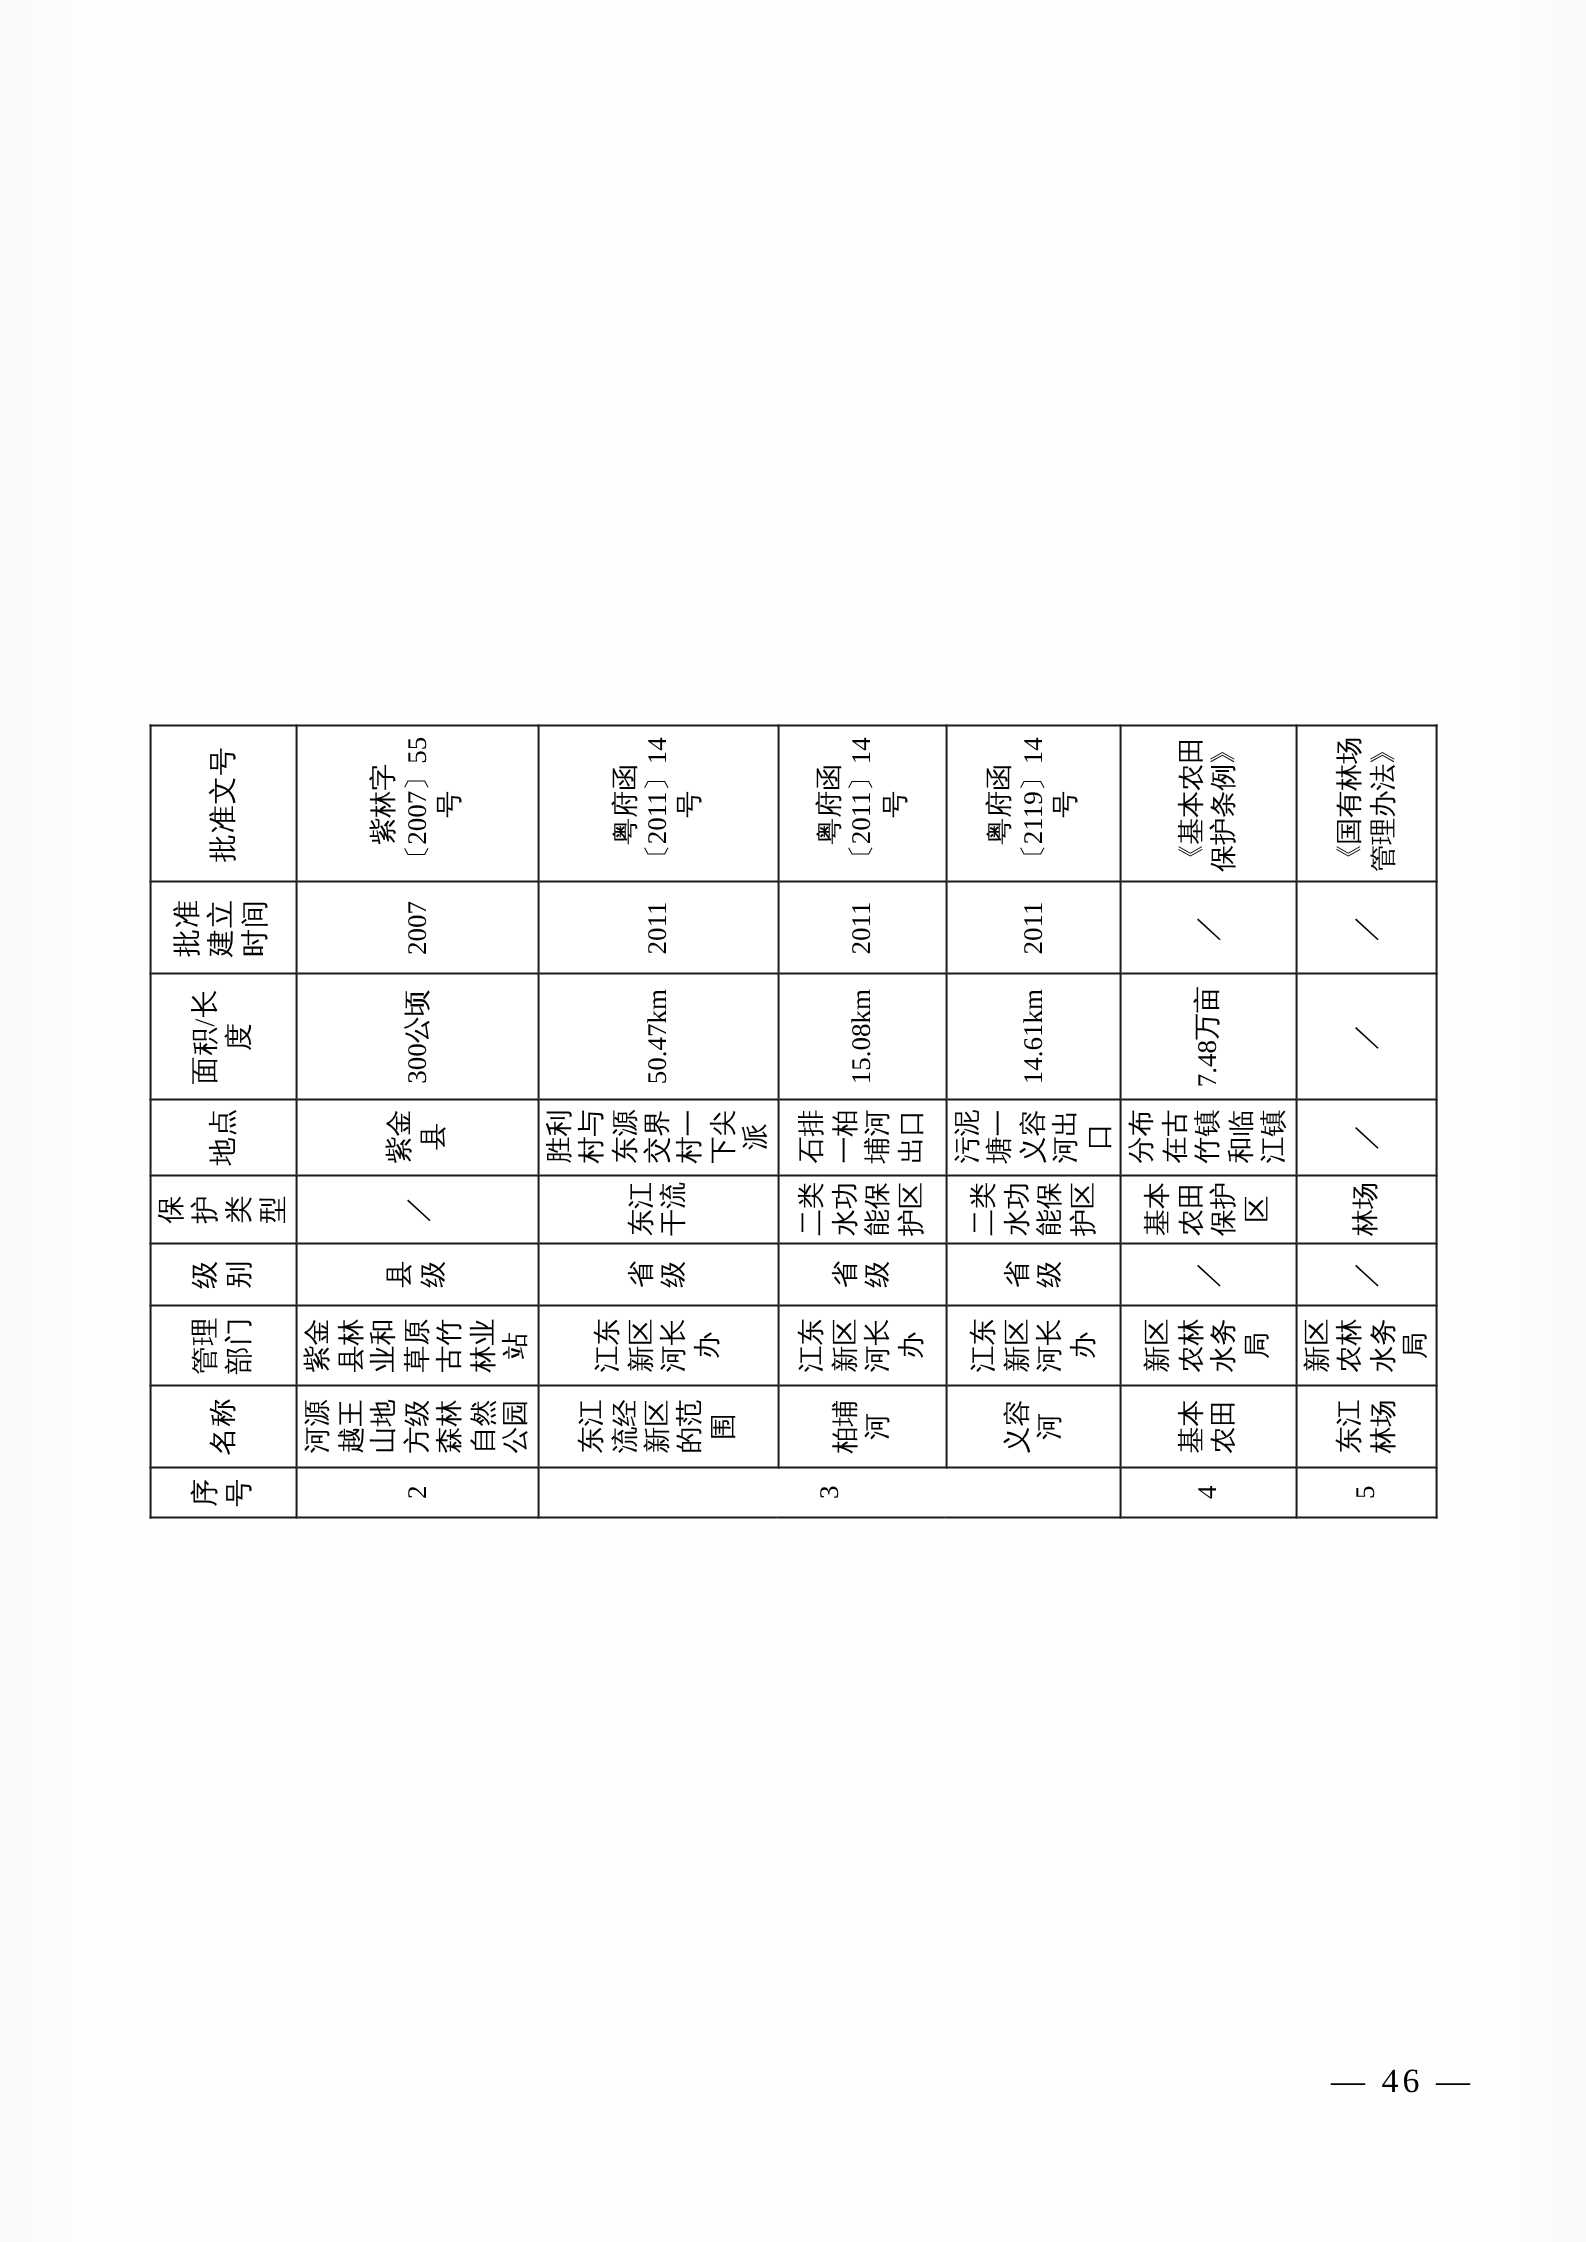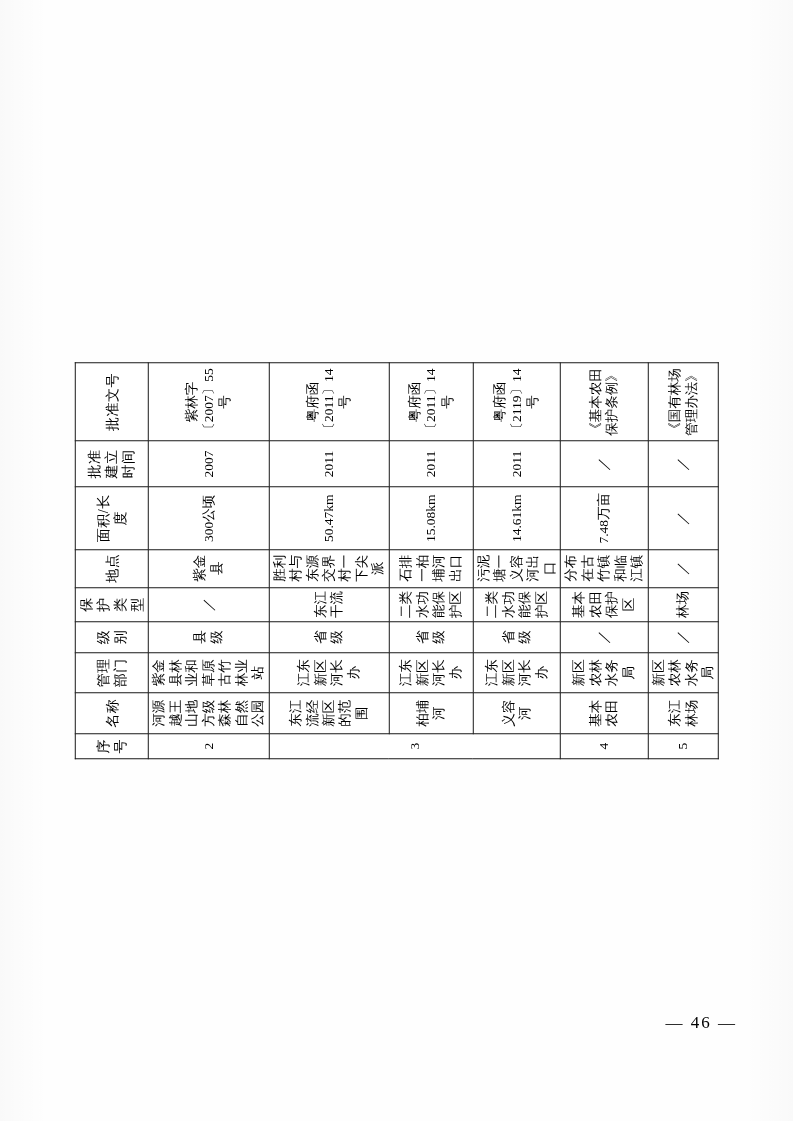--- a/index.html
+++ b/index.html
@@ -83,21 +83,21 @@
   .two-line span,
   .multi-line span {
     display: block;
     line-height: 1.2;
   }
 
   
   #page-number {
     position: absolute;
     right: 56px;
-    bottom: 88px;
+    bottom: 70px;
     font-size: 17px;
     font-family: "Liberation Serif", "DejaVu Serif", serif;
     letter-spacing: 2px;
     white-space: nowrap;
     margin-left: 23px;
   }
 
   
   #page::before {
     content: "";

